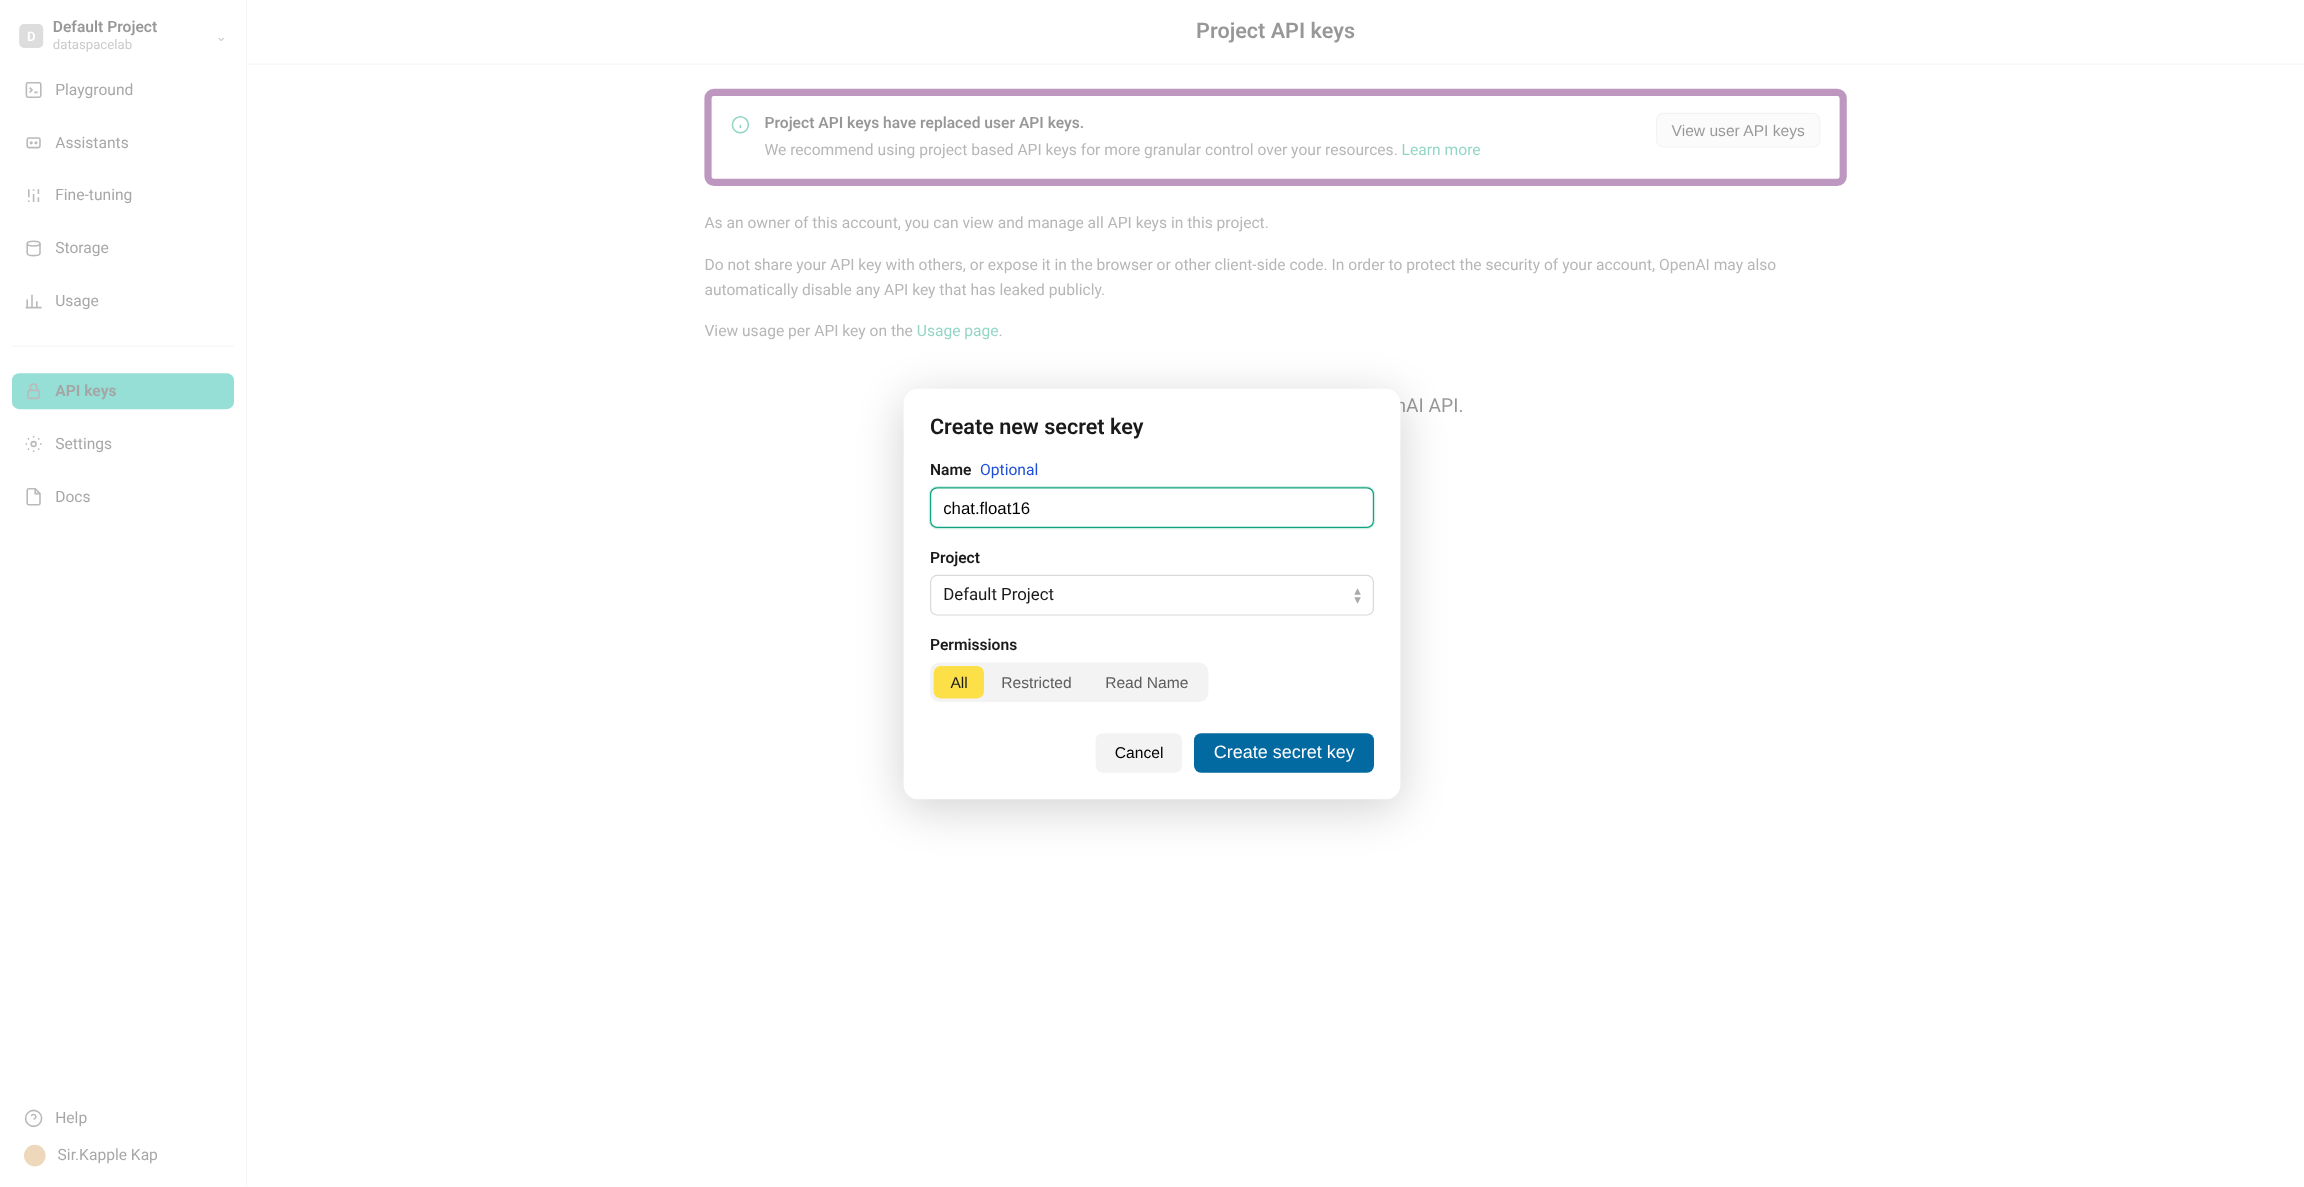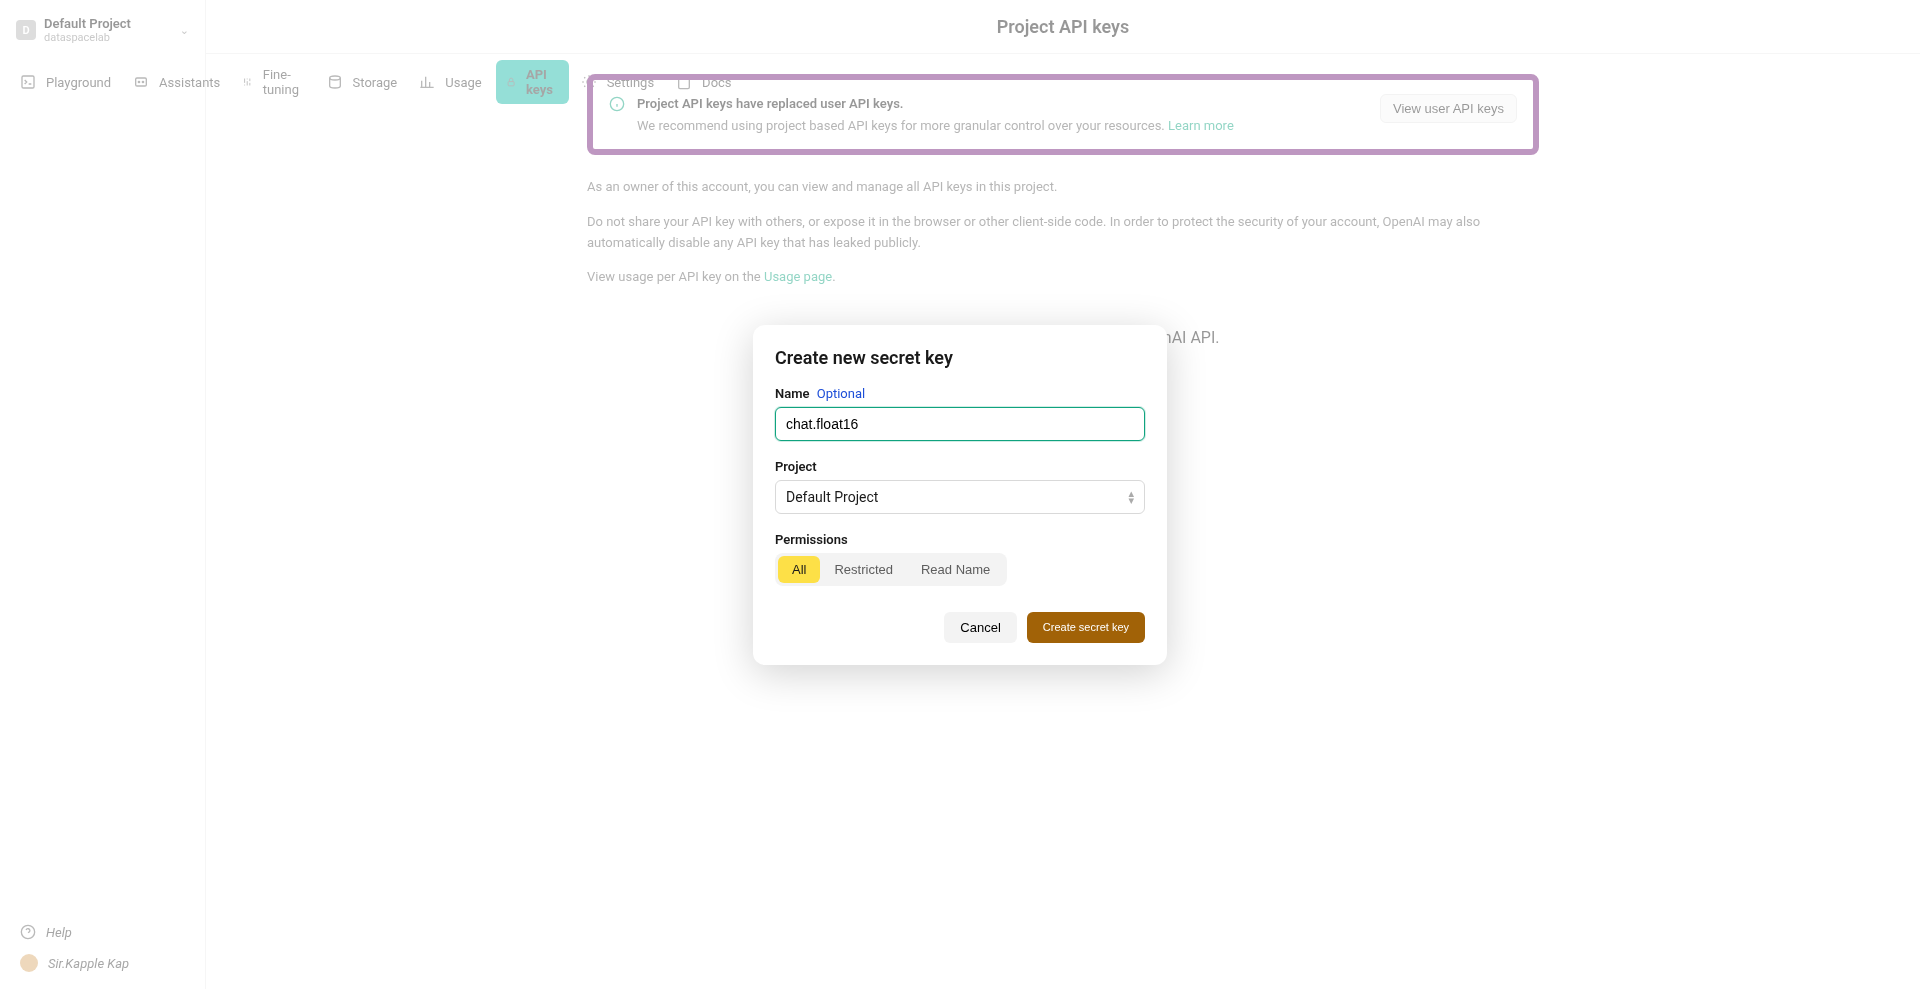--- a/index.html
+++ b/index.html
@@ -31,33 +31,33 @@
       background: #b3b3b3;
       color: #fff;
       font-size: 11px;
       font-weight: 600;
       display: flex; align-items: center; justify-content: center;
     }
     .org-text { flex: 1; }
     .org-name { font-size: 13px; font-weight: 600; }
     .org-sub { font-size: 11px; color: #888; }
     .chevron-down { font-size: 11px; color: #888; }
-    .nav { margin-top: 6px; display: flex; flex-direction: row; gap: 2px; }
+    .nav { margin-top: 6px; display: flex; flex-direction: column; gap: 14px; }
     .nav-item {
       display: flex; align-items: center; gap: 10px;
       padding: 7px 10px;
       border-radius: 6px;
       font-size: 13px;
       color: #3a3a3a;
       cursor: pointer;
     }
     .nav-item.active { background: #14b8a6; font-weight: 700; }
     .nav-icon { width: 16px; height: 16px; color: #666; }
     .nav-divider { height: 1px; background: #ececec; margin: 8px 0; }
-    .sidebar-footer { margin-top: auto; font-style: italic; }
+    .sidebar-footer { margin-top: auto; }
     .footer-item {
       display: flex; align-items: center; gap: 10px;
       padding: 7px 10px;
       font-size: 13px;
       color: #3a3a3a;
       cursor: pointer;
       border-radius: 6px;
     }
     .avatar {
       width: 18px; height: 18px; border-radius: 50%;
@@ -171,25 +171,25 @@
     }
     .btn-secondary {
       background: #f3f3f3;
       border: none;
       padding: 8px 16px;
       font-size: 13px;
       border-radius: 6px;
       cursor: pointer;
     }
     .btn-primary {
-      background: #a16207;
+      background: #0369a1;
       color: #fff;
       border: none;
       padding: 8px 16px;
-      font-size: 11px;
+      font-size: 15px;
       border-radius: 6px;
       cursor: pointer;
     }
     .sel-arrows { color: #aaa; font-size: 11px; display: flex; flex-direction: column; line-height: 7px; }
   </style>
 </head>
 <body>
 
 <div class="layout">
   <aside class="sidebar">

